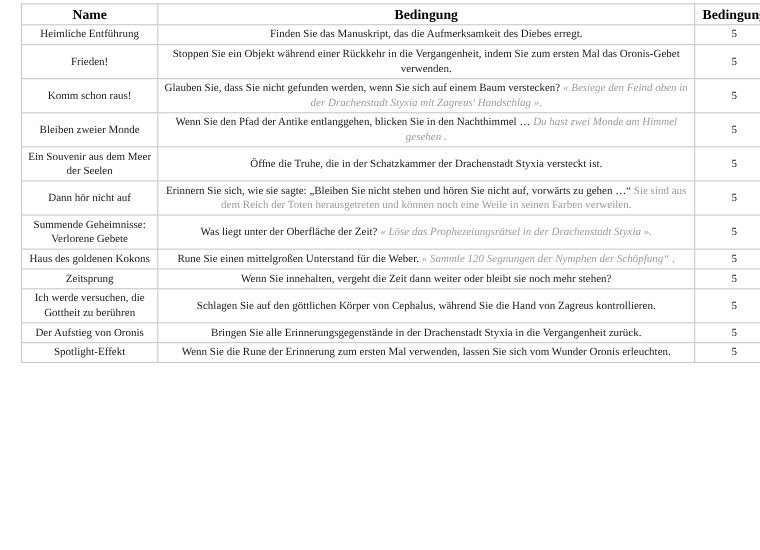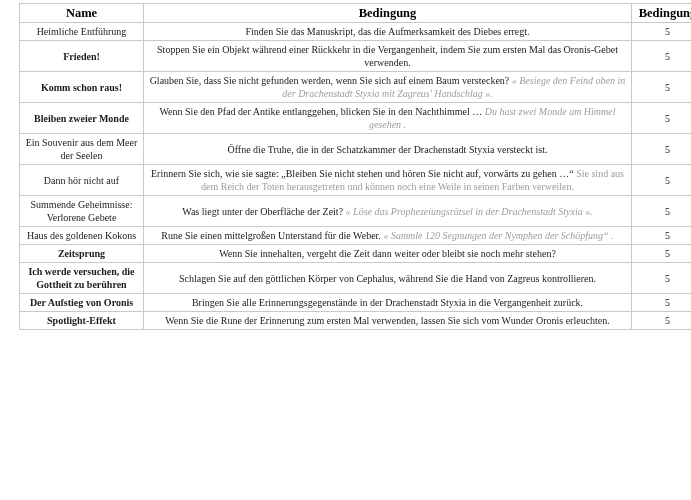--- a/index.html
+++ b/index.html
@@ -35,21 +35,21 @@
     word-wrap: break-word;
   }
   table.ach th {
     font-size: 12.5px;
     font-weight: bold;
     padding: 1px 4px;
     color: #000000;
   }
   col.c-name   { width: 124px; }
   col.c-reward { width: 72px; }
-  td.name-cell.b { font-weight: bold; }
+  td.name-cell.b { font-weight: normal; }
   .muted        { color: #9c9c9c; }
   .muted-italic { color: #9c9c9c; font-style: italic; }
 </style>
 </head>
 <body>
 
 <div class="page">
   <table class="ach">
     <colgroup>
       <col class="c-name">

